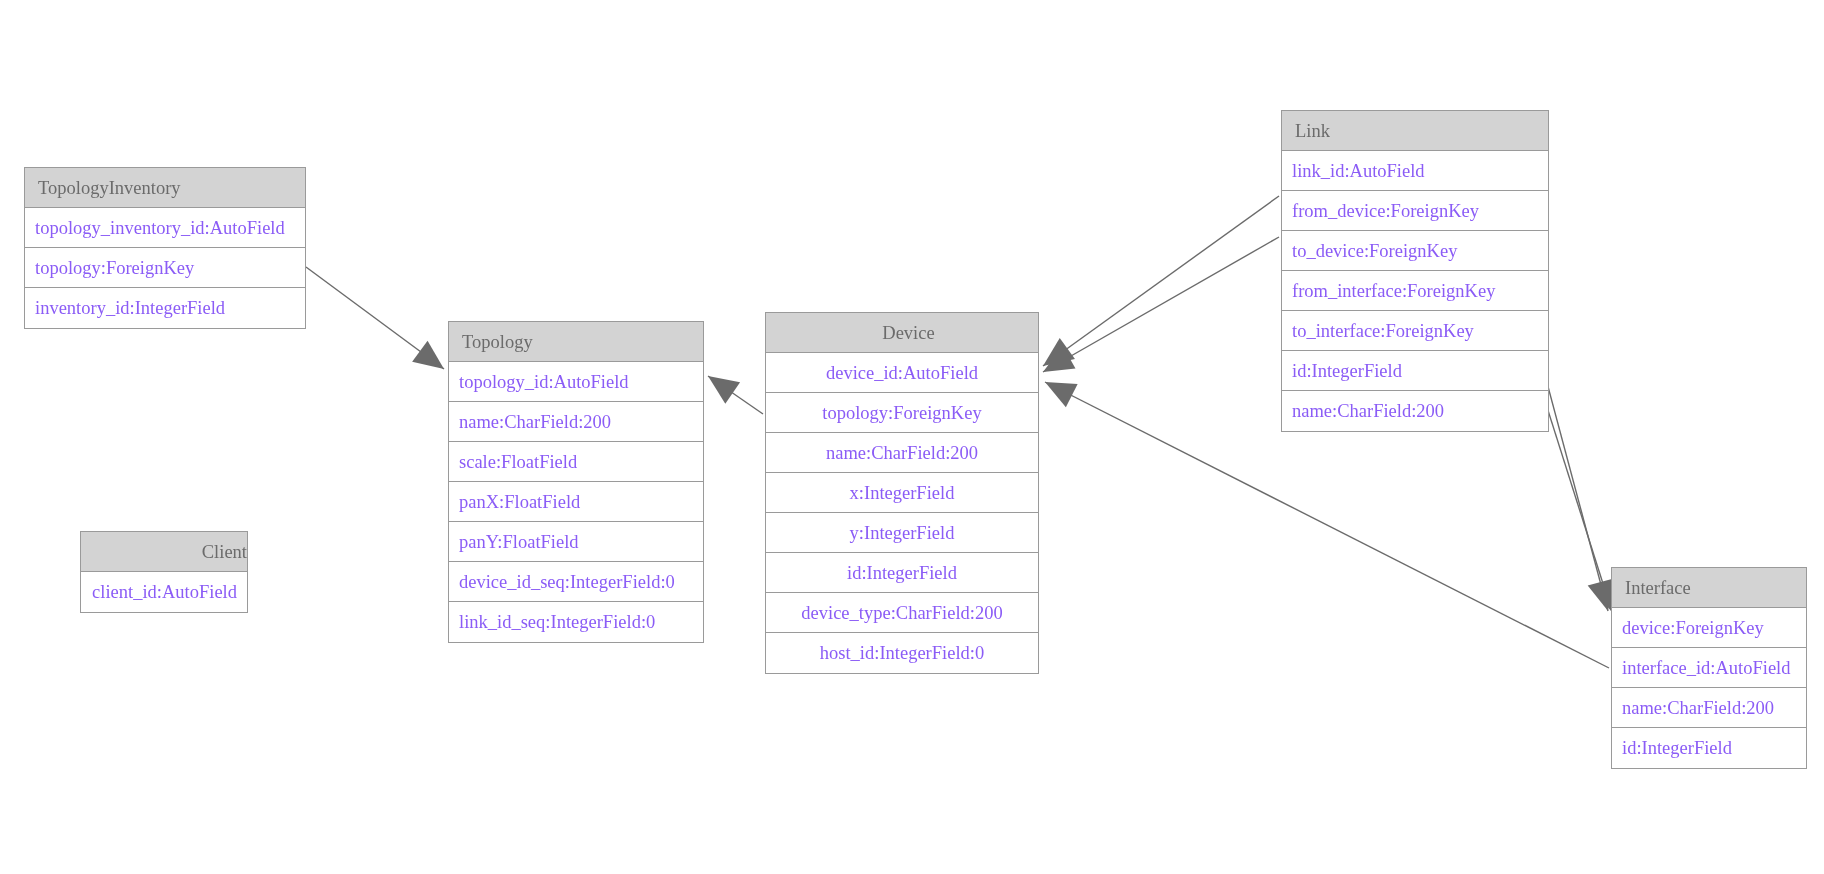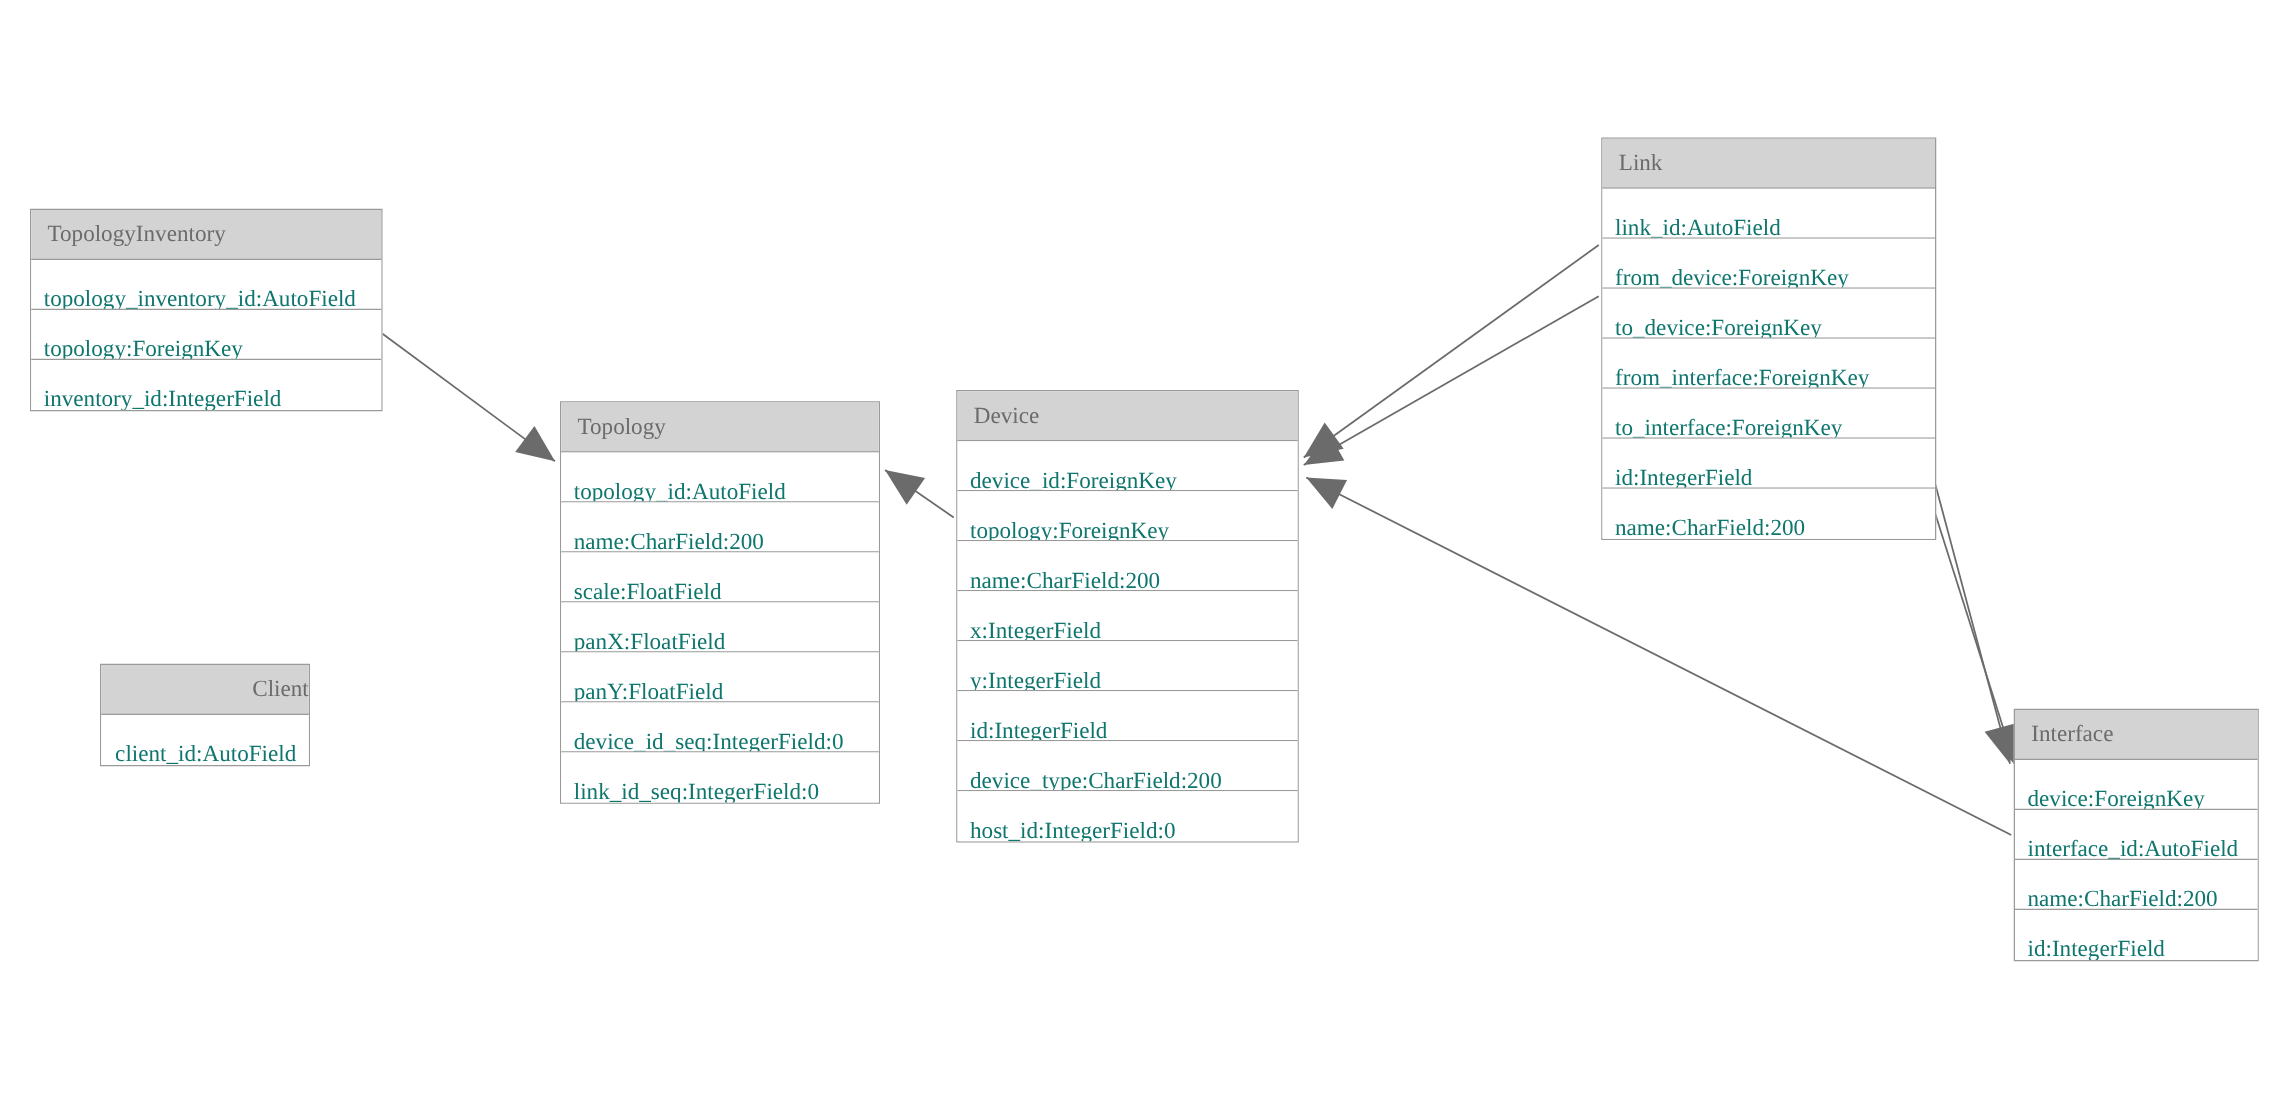--- a/index.html
+++ b/index.html
@@ -52,22 +52,22 @@
   }
   .entity-fields {
     list-style: none;
     margin: 0;
     padding: 0;
   }
   .entity-field {
     box-sizing: border-box;
     height: 40px;
     line-height: 40px;
-    padding: 12px 10px 0 10px;
-    color: #0f766e;
+    padding: 0 10px 0 10px;
+    color: #8b5cf6;
     font-size: 18.5px;
     white-space: nowrap;
     overflow: hidden;
     border-bottom: 1px solid #9a9a9a;
     background: #ffffff;
   }
   .entity-field:last-child {
     border-bottom: none;
   }
 </style>
@@ -127,24 +127,24 @@
         <ul class="entity-fields">
           <li class="entity-field">topology_id:AutoField</li>
           <li class="entity-field">name:CharField:200</li>
           <li class="entity-field">scale:FloatField</li>
           <li class="entity-field">panX:FloatField</li>
           <li class="entity-field">panY:FloatField</li>
           <li class="entity-field">device_id_seq:IntegerField:0</li>
           <li class="entity-field">link_id_seq:IntegerField:0</li>
         </ul>
       </div>
-      <div class="entity" style="left: 765px; top: 312px; width: 274px;">
+      <div class="entity" style="left: 765px; top: 312px; width: 274px; text-align: center;">
         <div class="entity-header">Device</div>
         <ul class="entity-fields">
-          <li class="entity-field">device_id:ForeignKey</li>
+          <li class="entity-field">device_id:AutoField</li>
           <li class="entity-field">topology:ForeignKey</li>
           <li class="entity-field">name:CharField:200</li>
           <li class="entity-field">x:IntegerField</li>
           <li class="entity-field">y:IntegerField</li>
           <li class="entity-field">id:IntegerField</li>
           <li class="entity-field">device_type:CharField:200</li>
           <li class="entity-field">host_id:IntegerField:0</li>
         </ul>
       </div>
       <div class="entity" style="left: 1281px; top: 110px; width: 268px;">

